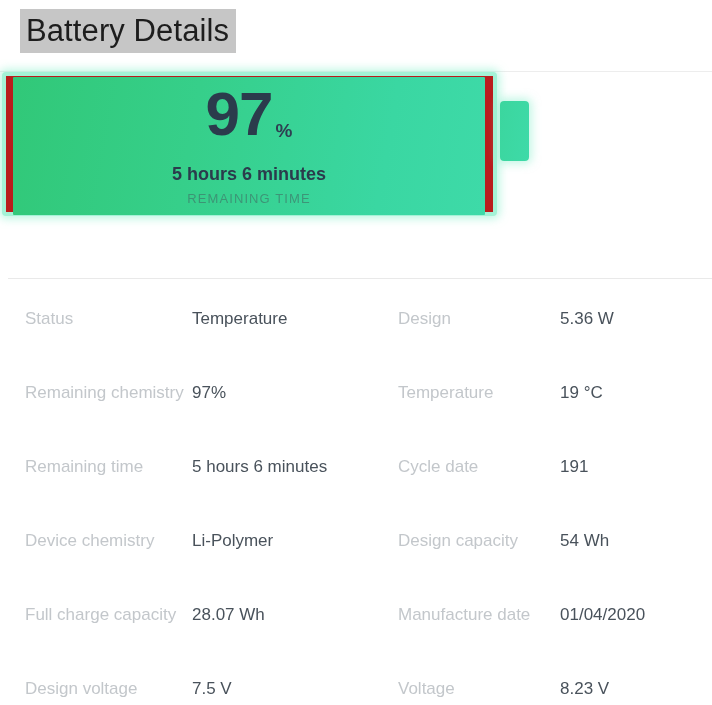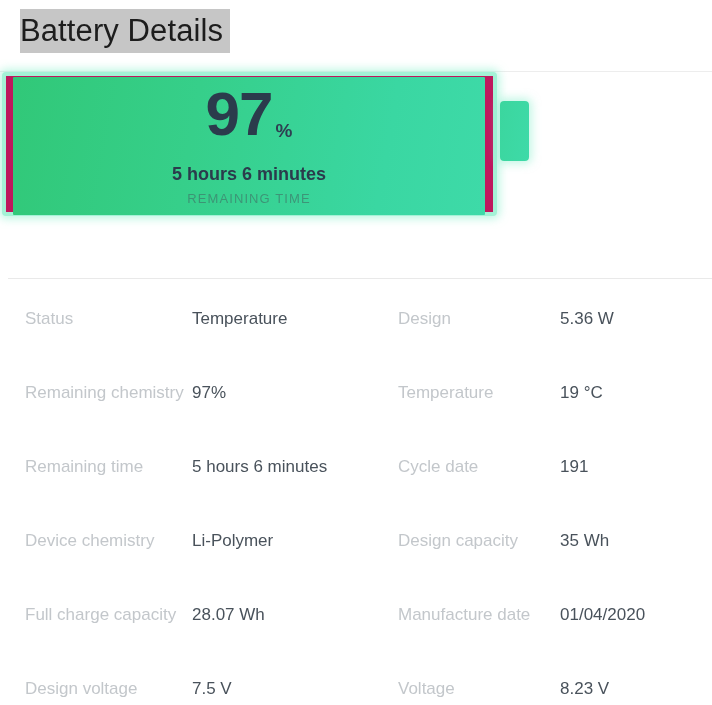--- a/index.html
+++ b/index.html
@@ -24,21 +24,21 @@
     top: 0;
     width: 712px;
     height: 72px;
   }
   .page-title {
     position: absolute;
     left: 20px;
     top: 9px;
     height: 44px;
     line-height: 44px;
-    padding: 0 7px 0 0;
+    padding: 0 7px 0 6px;
     background: #c6c6c6;
     color: #1d1d1d;
     font-size: 31px;
     font-weight: 400;
     letter-spacing: 0.1px;
     white-space: nowrap;
   }
   .header-rule {
     position: absolute;
     left: 0;
@@ -65,21 +65,21 @@
   }
   .battery-shell {
     position: absolute;
     left: 0;
     top: 0;
     width: 495px;
     height: 144px;
     box-sizing: border-box;
     border: 4px solid #a4f2d6;
     border-radius: 4px;
-    background: #be185d;
+    background: #b91c1c;
     box-shadow: 0 0 9px 3px rgba(140, 240, 205, 0.55);
   }
   .battery-fill {
     position: absolute;
     left: 7px;
     top: 1px;
     width: 472px;
     height: 138px;
     background: linear-gradient(100deg, #31c878 0%, #36cf8a 38%, #3ad7a2 78%, #3edaa8 100%);
     border-radius: 1px;
@@ -242,21 +242,21 @@
     <div class="cell cell-label c-label-left">Remaining time</div>
     <div class="cell cell-value c-value-left">5 hours 6 minutes</div>
     <div class="cell cell-label c-label-right">Cycle date</div>
     <div class="cell cell-value c-value-right">191</div>
   </div>
 
   <div class="detail-row">
     <div class="cell cell-label c-label-left">Device chemistry</div>
     <div class="cell cell-value c-value-left">Li-Polymer</div>
     <div class="cell cell-label c-label-right">Design capacity</div>
-    <div class="cell cell-value c-value-right">35 Wh</div>
+    <div class="cell cell-value c-value-right">54 Wh</div>
   </div>
 
   <div class="detail-row">
     <div class="cell cell-label c-label-left">Full charge capacity</div>
     <div class="cell cell-value c-value-left">28.07 Wh</div>
     <div class="cell cell-label c-label-right">Manufacture date</div>
     <div class="cell cell-value c-value-right">01/04/2020</div>
   </div>
 
   <div class="detail-row">

